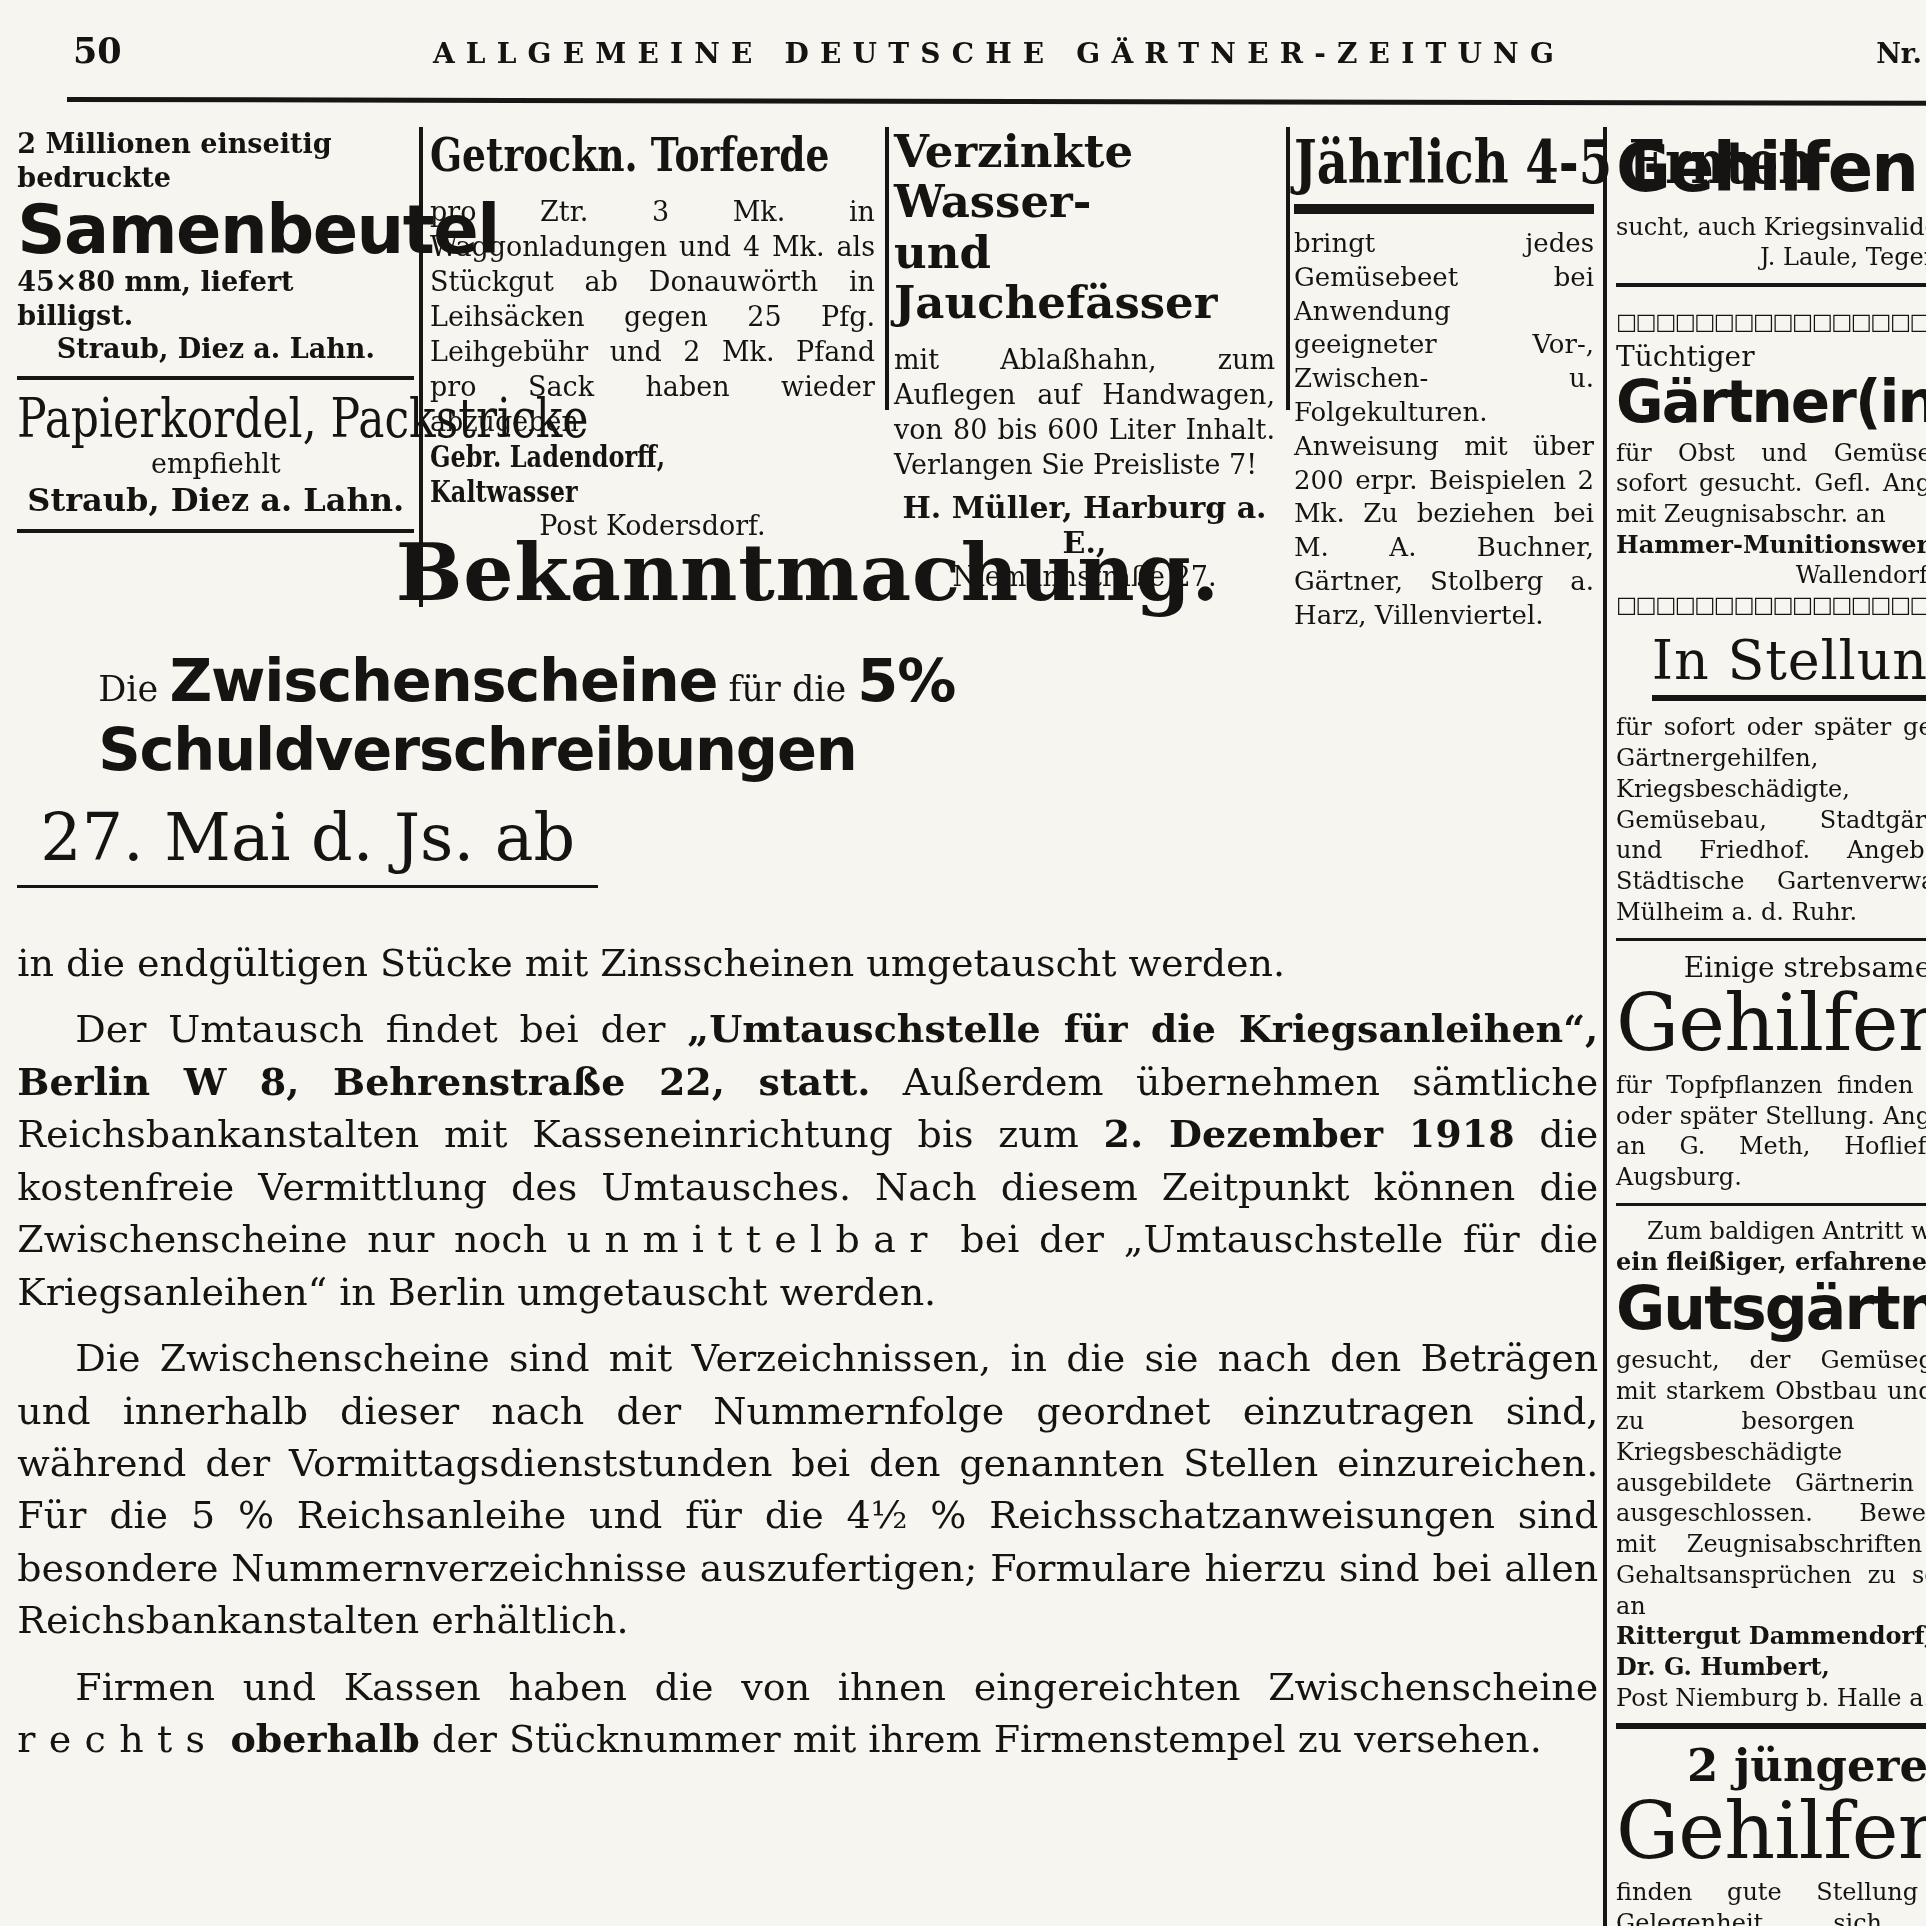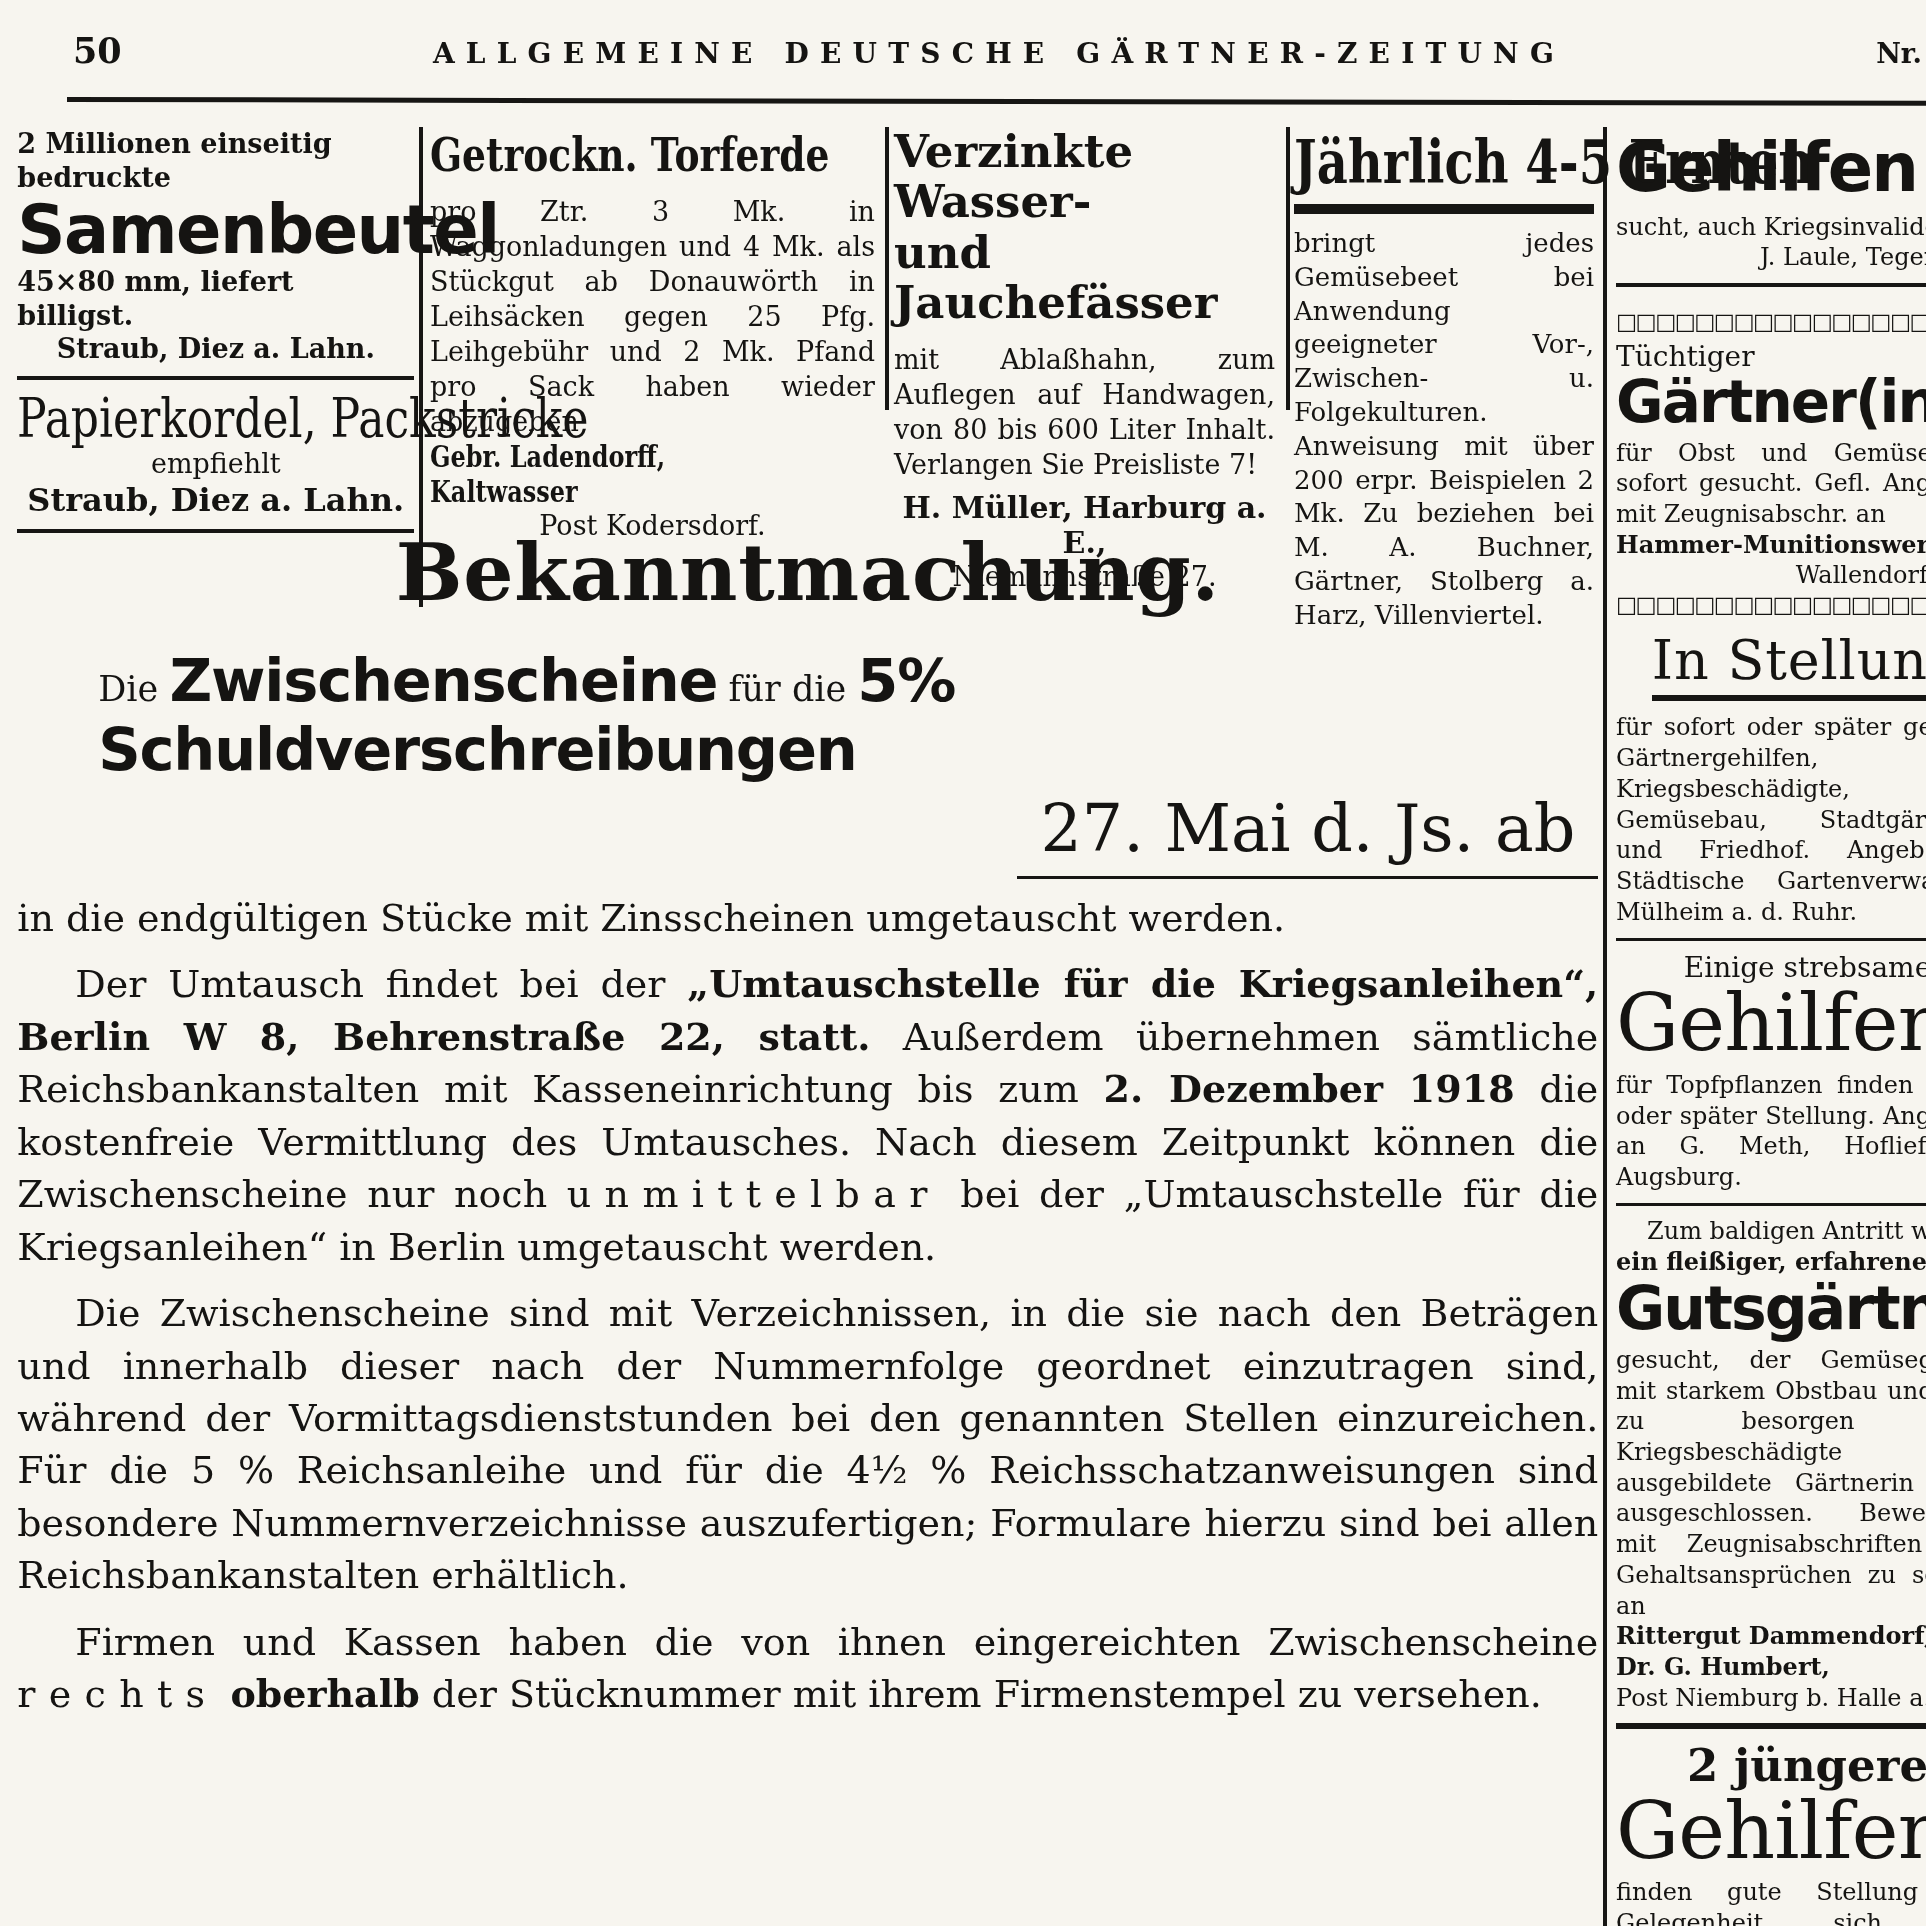--- a/index.html
+++ b/index.html
@@ -43,21 +43,21 @@
   .rc-light{font-size:79px;font-weight:normal;line-height:1.0;letter-spacing:-0.8px}
   .squares{font-size:22.3px;letter-spacing:-1.5px;font-weight:bold;white-space:nowrap;overflow:hidden}
   .understroke{border-bottom:6.2px solid #171614;padding-bottom:3.1px;display:inline-block}
   
   #main{position:absolute;left:17.3px;top:526px;width:1581px}
   .ann-title{font-size:79px;font-weight:bold;text-align:center;letter-spacing:0.8px}
   .subline{margin-top:27px;font-size:35px}
   .subbig{font-family:"DejaVu Sans",sans-serif;font-weight:bold;font-size:59px;letter-spacing:-1.2px}
   .subfrac{font-size:37px;font-weight:bold;font-family:"DejaVu Sans",sans-serif}
   .koennen{font-size:37px;margin-top:21px}
-  .dateline{text-align:right;margin-top:7px}
+  .dateline{text-align:left;margin-top:16px}
   .dateline span{font-size:65px;border-bottom:3.9px solid #171614;padding:0 23px 10px}
   .para{font-size:38px;line-height:1.38;text-align:justify;margin-top:14px}
   .indent{text-indent:58px}
 </style>
 </head>
 <body>
 
 <div id="paper">
 
   <div class="hdr">
@@ -157,21 +157,21 @@
     <div class="ann-title">Bekanntmachung.</div>
     <div class="subline" style="padding-left:81px">
       <span>Die</span>
       <span class="subbig">Zwischenscheine</span>
       <span>für die</span>
       <span class="subbig">5%</span>
       <span class="subbig">Schuldverschreibungen</span>
     </div>
     <div class="dateline"><span>27. Mai d. Js. ab</span></div>
 
-    <div class="para" style="margin-top:26px">in die endgültigen Stücke mit Zinsscheinen umgetauscht werden.</div>
+    <div class="para" style="margin-top:62px">in die endgültigen Stücke mit Zinsscheinen umgetauscht werden.</div>
     <div class="para indent">
       <span>Der Umtausch findet bei der </span><span class="b">„Umtauschstelle für die Kriegsanleihen“, Berlin W 8, Behrenstraße 22, statt.</span><span> Außerdem übernehmen sämtliche Reichsbankanstalten mit Kasseneinrichtung bis zum </span><span class="b">2. Dezember 1918</span><span> die kostenfreie Vermittlung des Umtausches. Nach diesem Zeitpunkt können die Zwischenscheine nur noch </span><span class="sp">unmittelbar</span><span> bei der „Umtauschstelle für die Kriegsanleihen“ in Berlin umgetauscht werden.</span>
     </div>
     <div class="para indent">Die Zwischenscheine sind mit Verzeichnissen, in die sie nach den Beträgen und innerhalb dieser nach der Nummernfolge geordnet einzutragen sind, während der Vormittagsdienststunden bei den genannten Stellen einzureichen. Für die 5 % Reichsanleihe und für die 4½ % Reichsschatzanweisungen sind besondere Nummernverzeichnisse auszufertigen; Formulare hierzu sind bei allen Reichsbankanstalten erhältlich.</div>
     <div class="para indent">
       <span>Firmen und Kassen haben die von ihnen eingereichten Zwischenscheine </span><span class="sp">rechts</span><span> </span><span class="b">oberhalb</span><span> der Stücknummer mit ihrem Firmenstempel zu versehen.</span>
     </div>
 
   </div>
 

